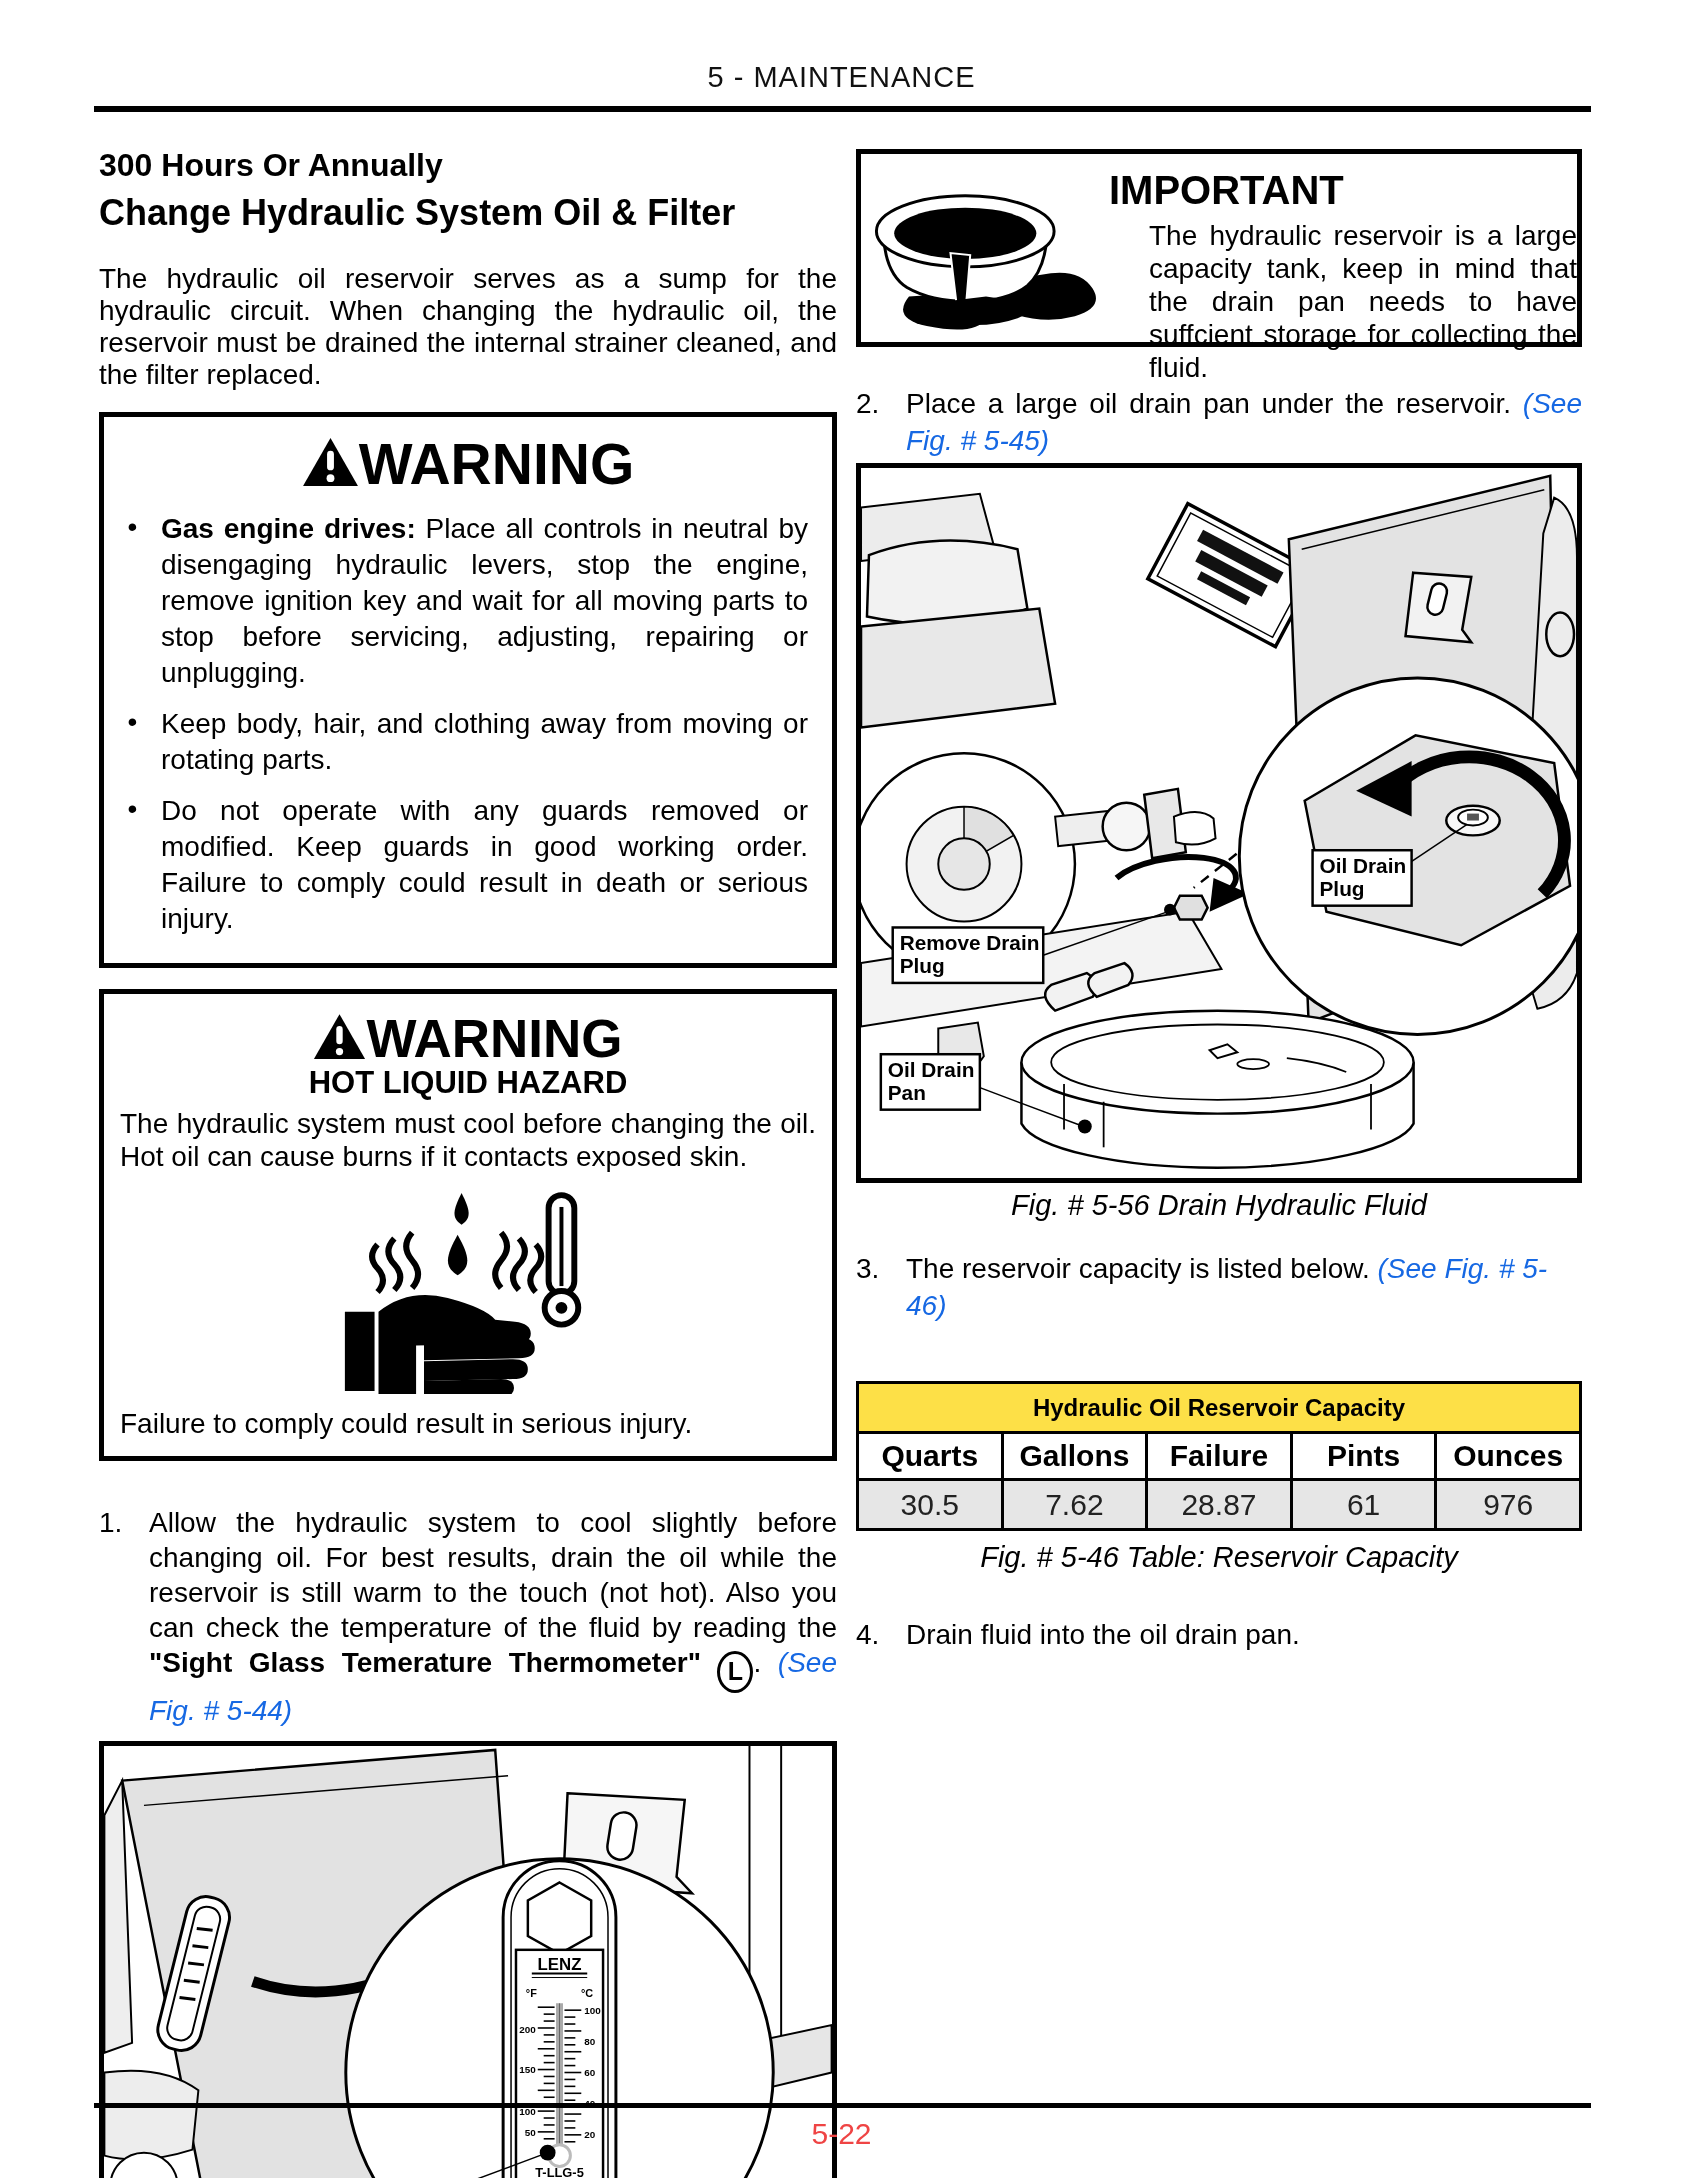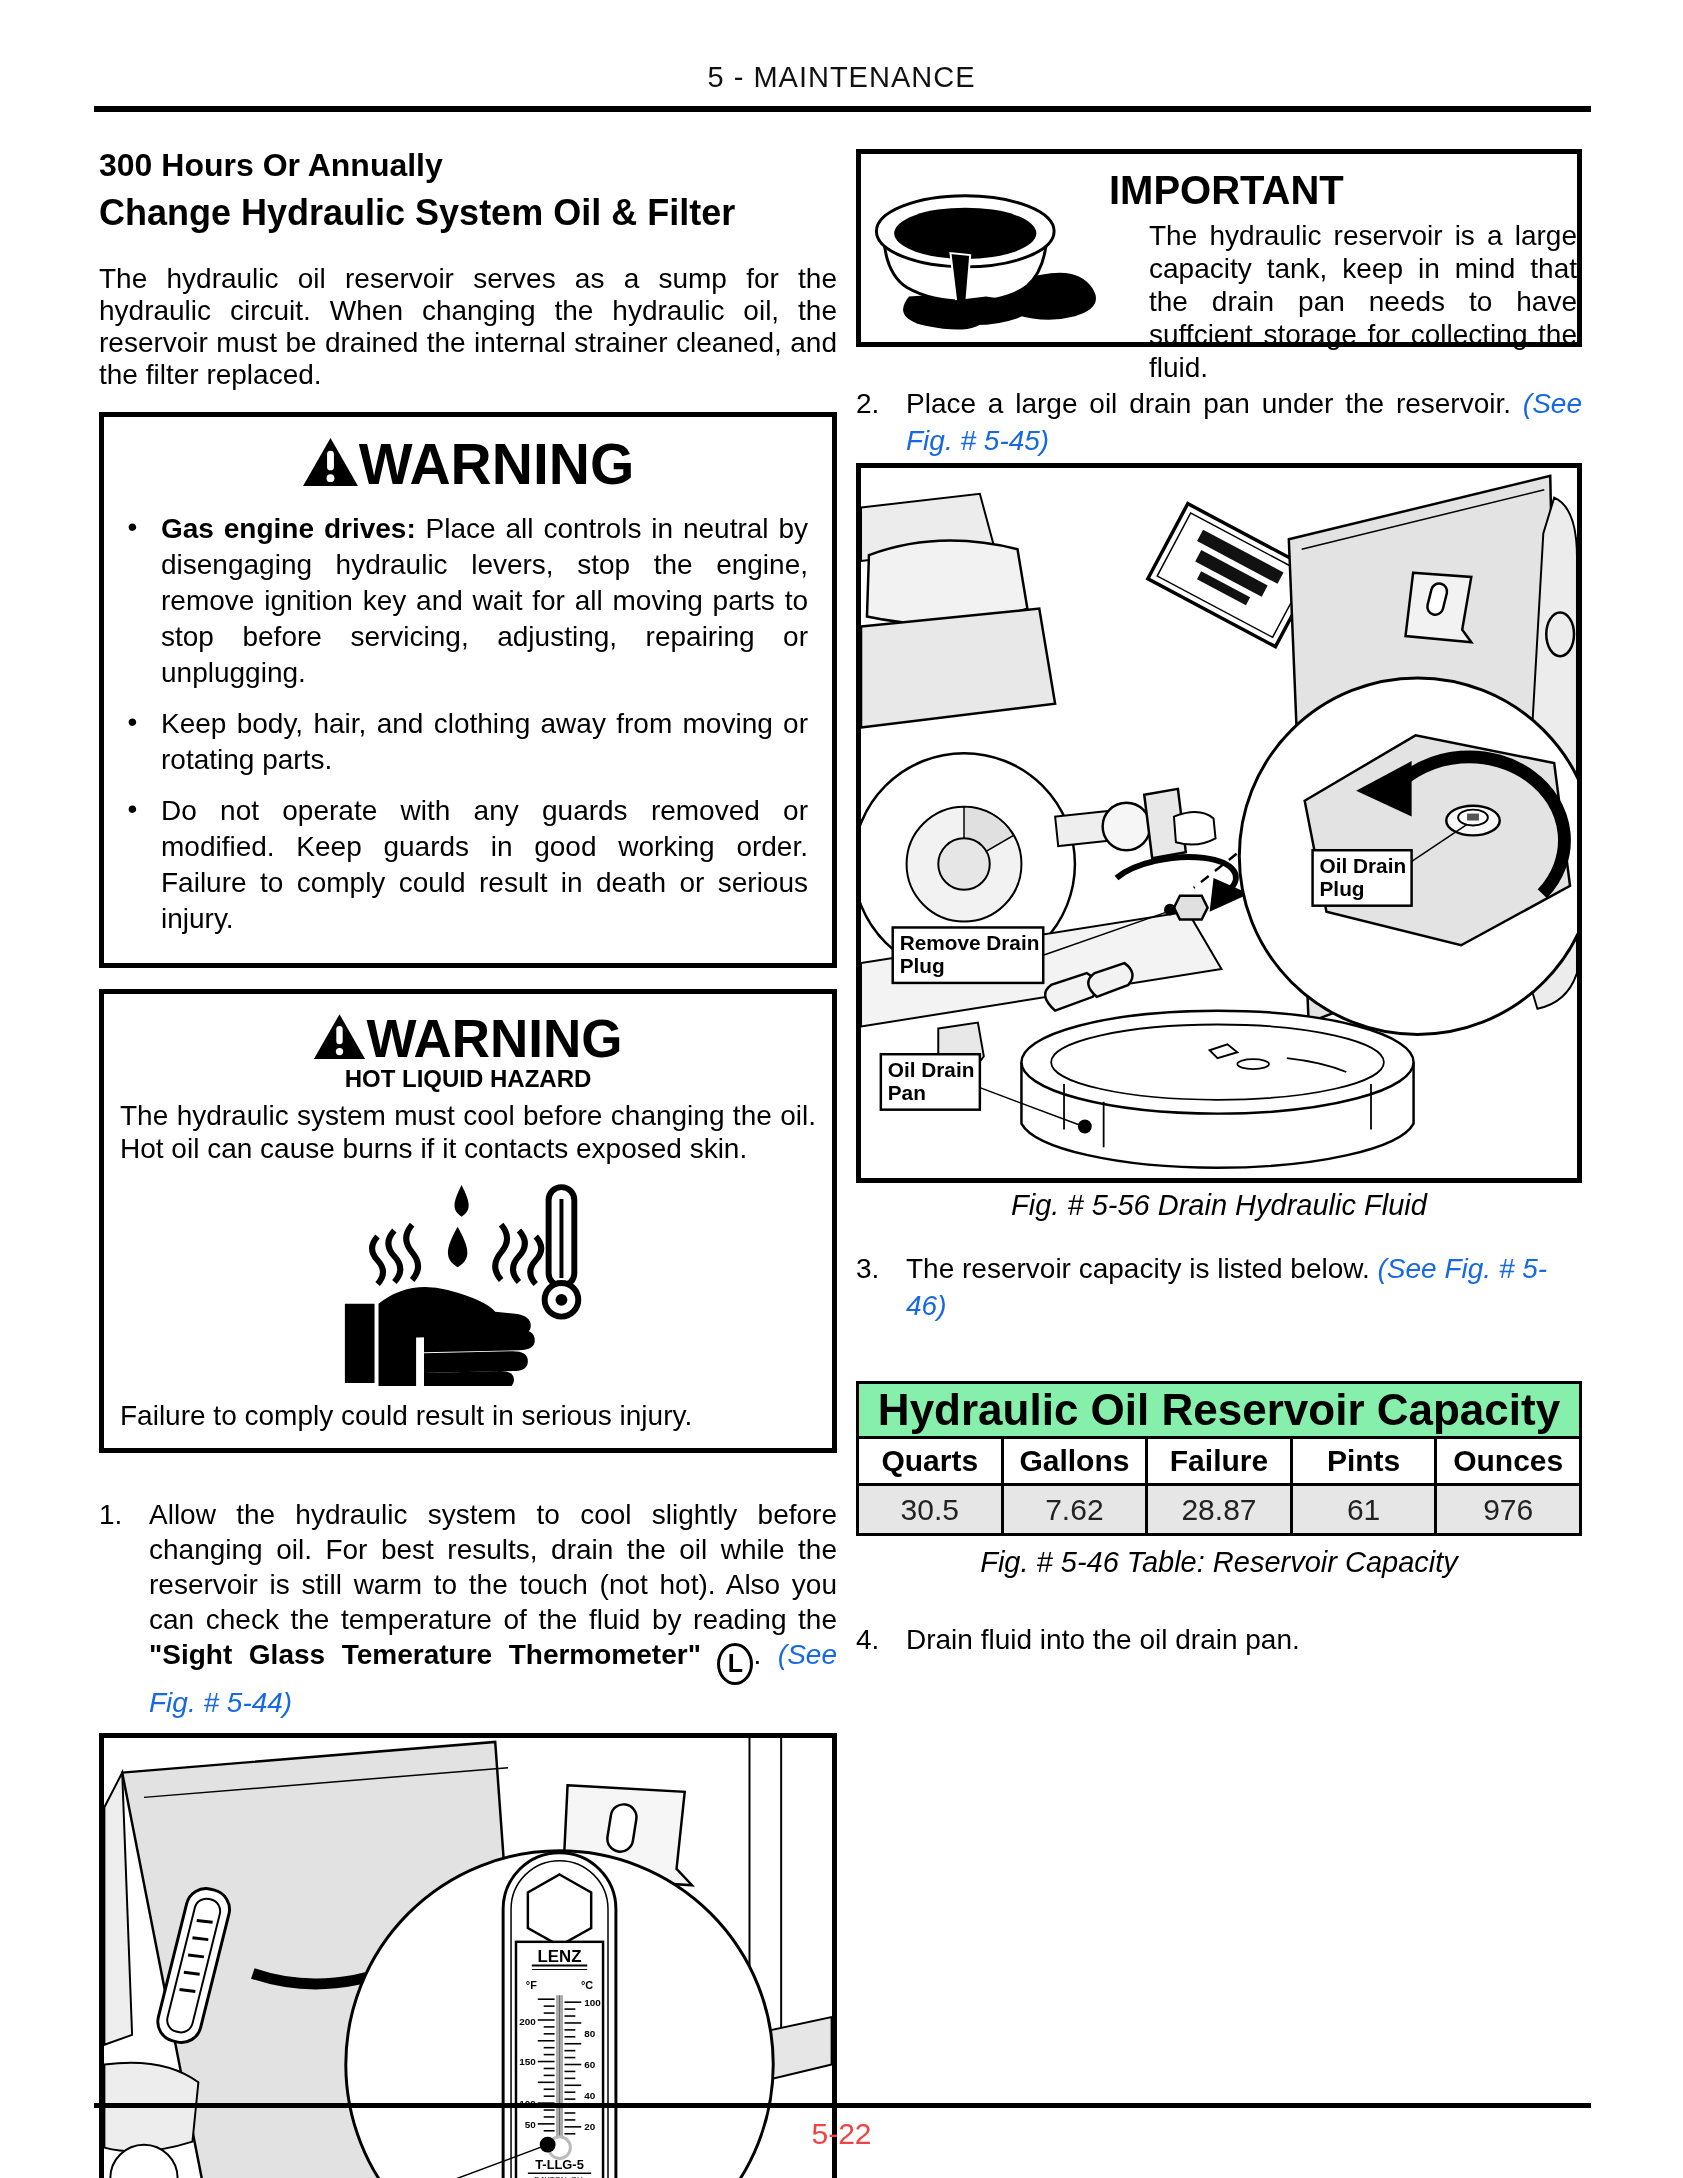--- a/index.html
+++ b/index.html
@@ -23,39 +23,39 @@
   .body-p{font-size:28px;line-height:32px;text-align:justify;margin:0 0 21px 0;}
   .caption{font-style:italic;font-size:29px;text-align:center;margin-top:6px;}
   .link{color:#1668e3;font-style:italic;text-decoration:none;}
   .step{display:flex;font-size:28px;line-height:36px;margin-top:0;}
   .step .num{width:50px;flex:0 0 50px;}
   .step .stext{flex:1;text-align:justify;}
   
   .warnbox{border:5px solid #000;background:#fff;margin-bottom:21px;}
   .warn-title{display:flex;align-items:center;justify-content:center;padding:14px 0 6px 0;}
   .warn-title .wtext{font-size:57px;font-weight:bold;letter-spacing:0px;}
-  .warn-sub{text-align:center;font-size:24px;font-weight:bold;margin-top:-4px;}
+  .warn-sub{text-align:center;font-size:31px;font-weight:bold;margin-top:-4px;}
   .wbullets{padding:8px 18px 22px 0;}
   .wbullet{display:flex;margin-bottom:15px;}
   .wbullet .dot{width:57px;flex:0 0 57px;text-align:center;font-size:28px;}
   .wbullet .btext{flex:1;font-size:28px;line-height:36px;text-align:justify;padding-right:6px;}
   .warn2-body{font-size:28px;line-height:33px;text-align:justify;padding:6px 16px 0 16px;}
   .warn2-icon{text-align:center;margin:18px 0 6px 0;}
   .warn2-foot{font-size:28px;padding:4px 16px 16px 16px;}
   
   .impbox{border:5px solid #000;height:188px;position:relative;}
   .imp-title{position:absolute;left:248px;top:14px;font-size:40px;font-weight:bold;}
   .imp-body{position:absolute;left:288px;top:65px;width:428px;font-size:28px;line-height:33px;text-align:justify;}
   .imp-icon{position:absolute;left:8px;top:26px;}
   
   .figbox{border:5px solid #000;background:#fff;line-height:0;}
   
   table.cap{border-collapse:collapse;width:726px;margin-top:57px;}
   table.cap td,table.cap th{border:3px solid #000;}
-  .cap .trow{background:#86efac;font-size:44px;font-weight:bold;text-align:center;height:50px;}
+  .cap .trow{background:#fde047;font-size:24px;font-weight:bold;text-align:center;height:50px;}
   .cap .hrow th{background:#ffffff;font-size:30px;font-weight:bold;text-align:center;height:42px;}
   .cap .vrow td{background:#e6e6e6;font-size:30px;font-weight:normal;text-align:center;height:45px;color:#222;}
   .inline-oval{display:inline-block;width:30px;height:36px;border:3px solid #000;border-radius:50%;
     text-align:center;font-weight:bold;font-size:25px;line-height:34px;vertical-align:-8px;}
   .figlabel{font-weight:bold;font-size:21px;}
   svg text{font-family:"Liberation Sans", sans-serif;}
 </style>
 </head>
 <body>
 

